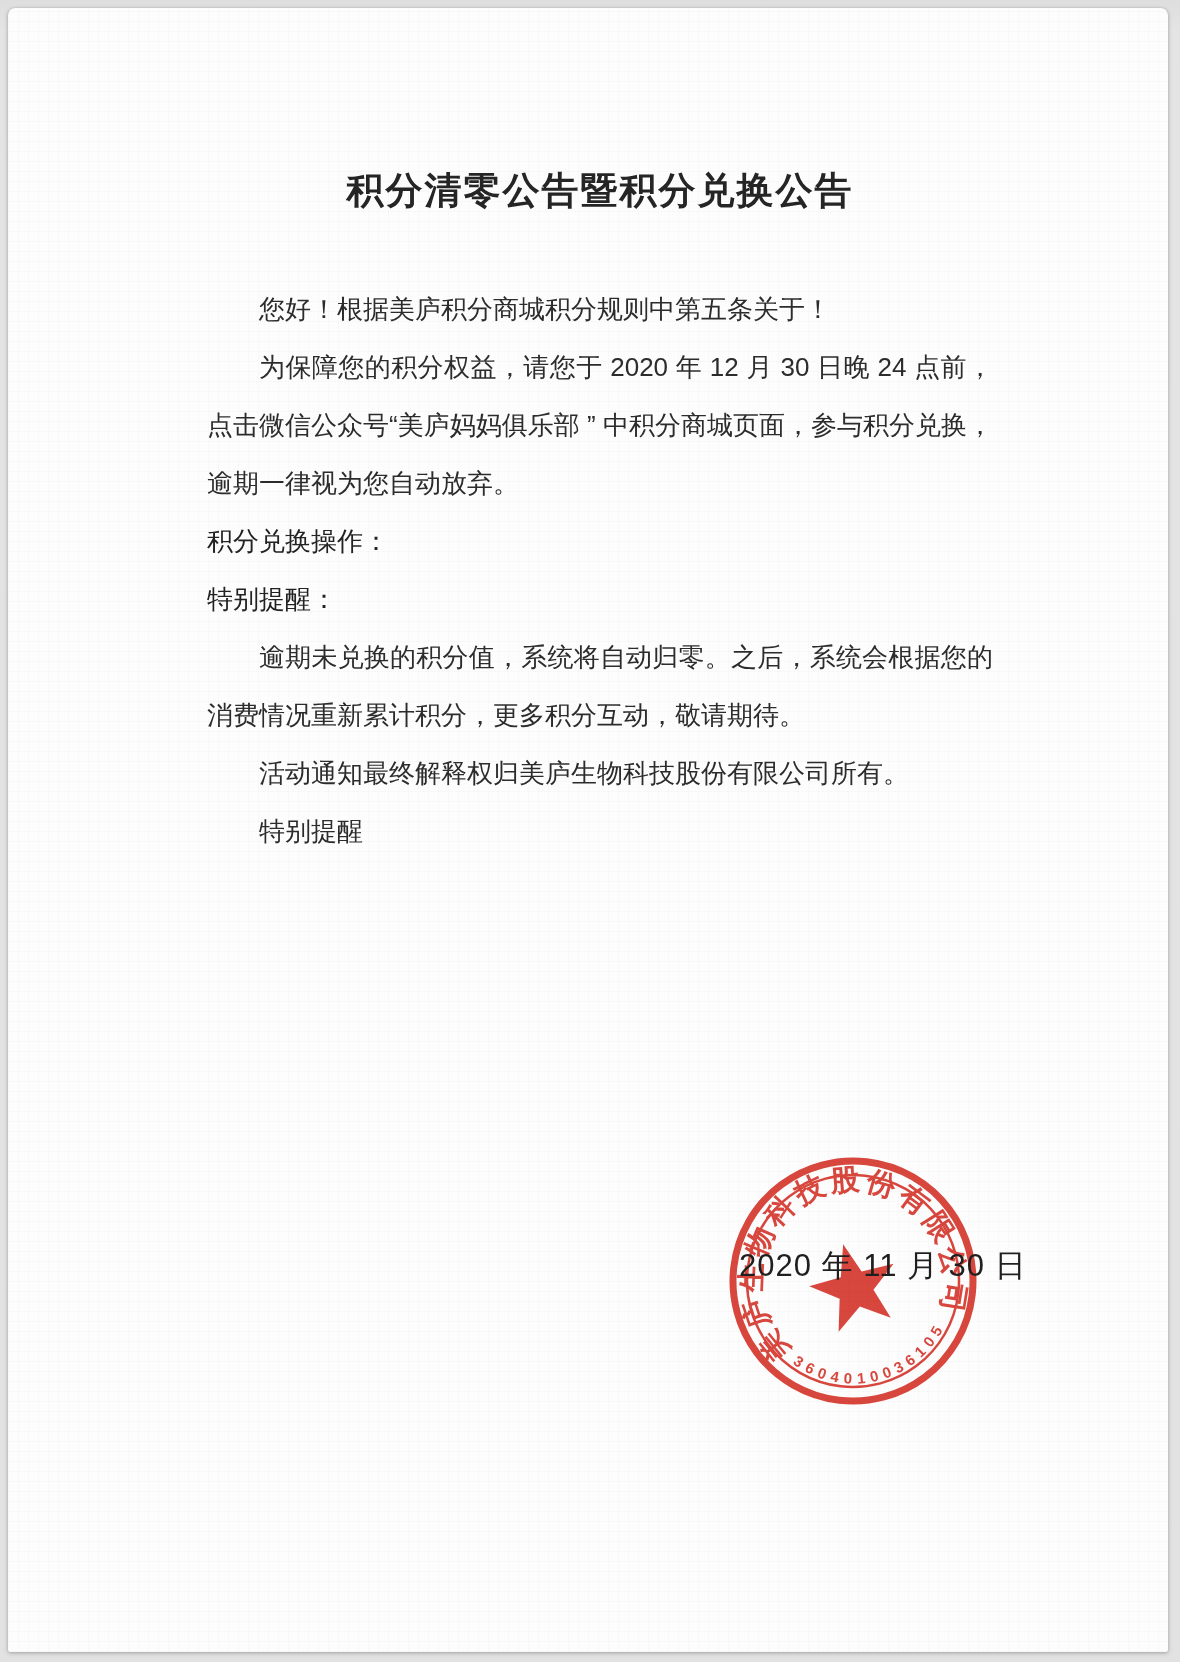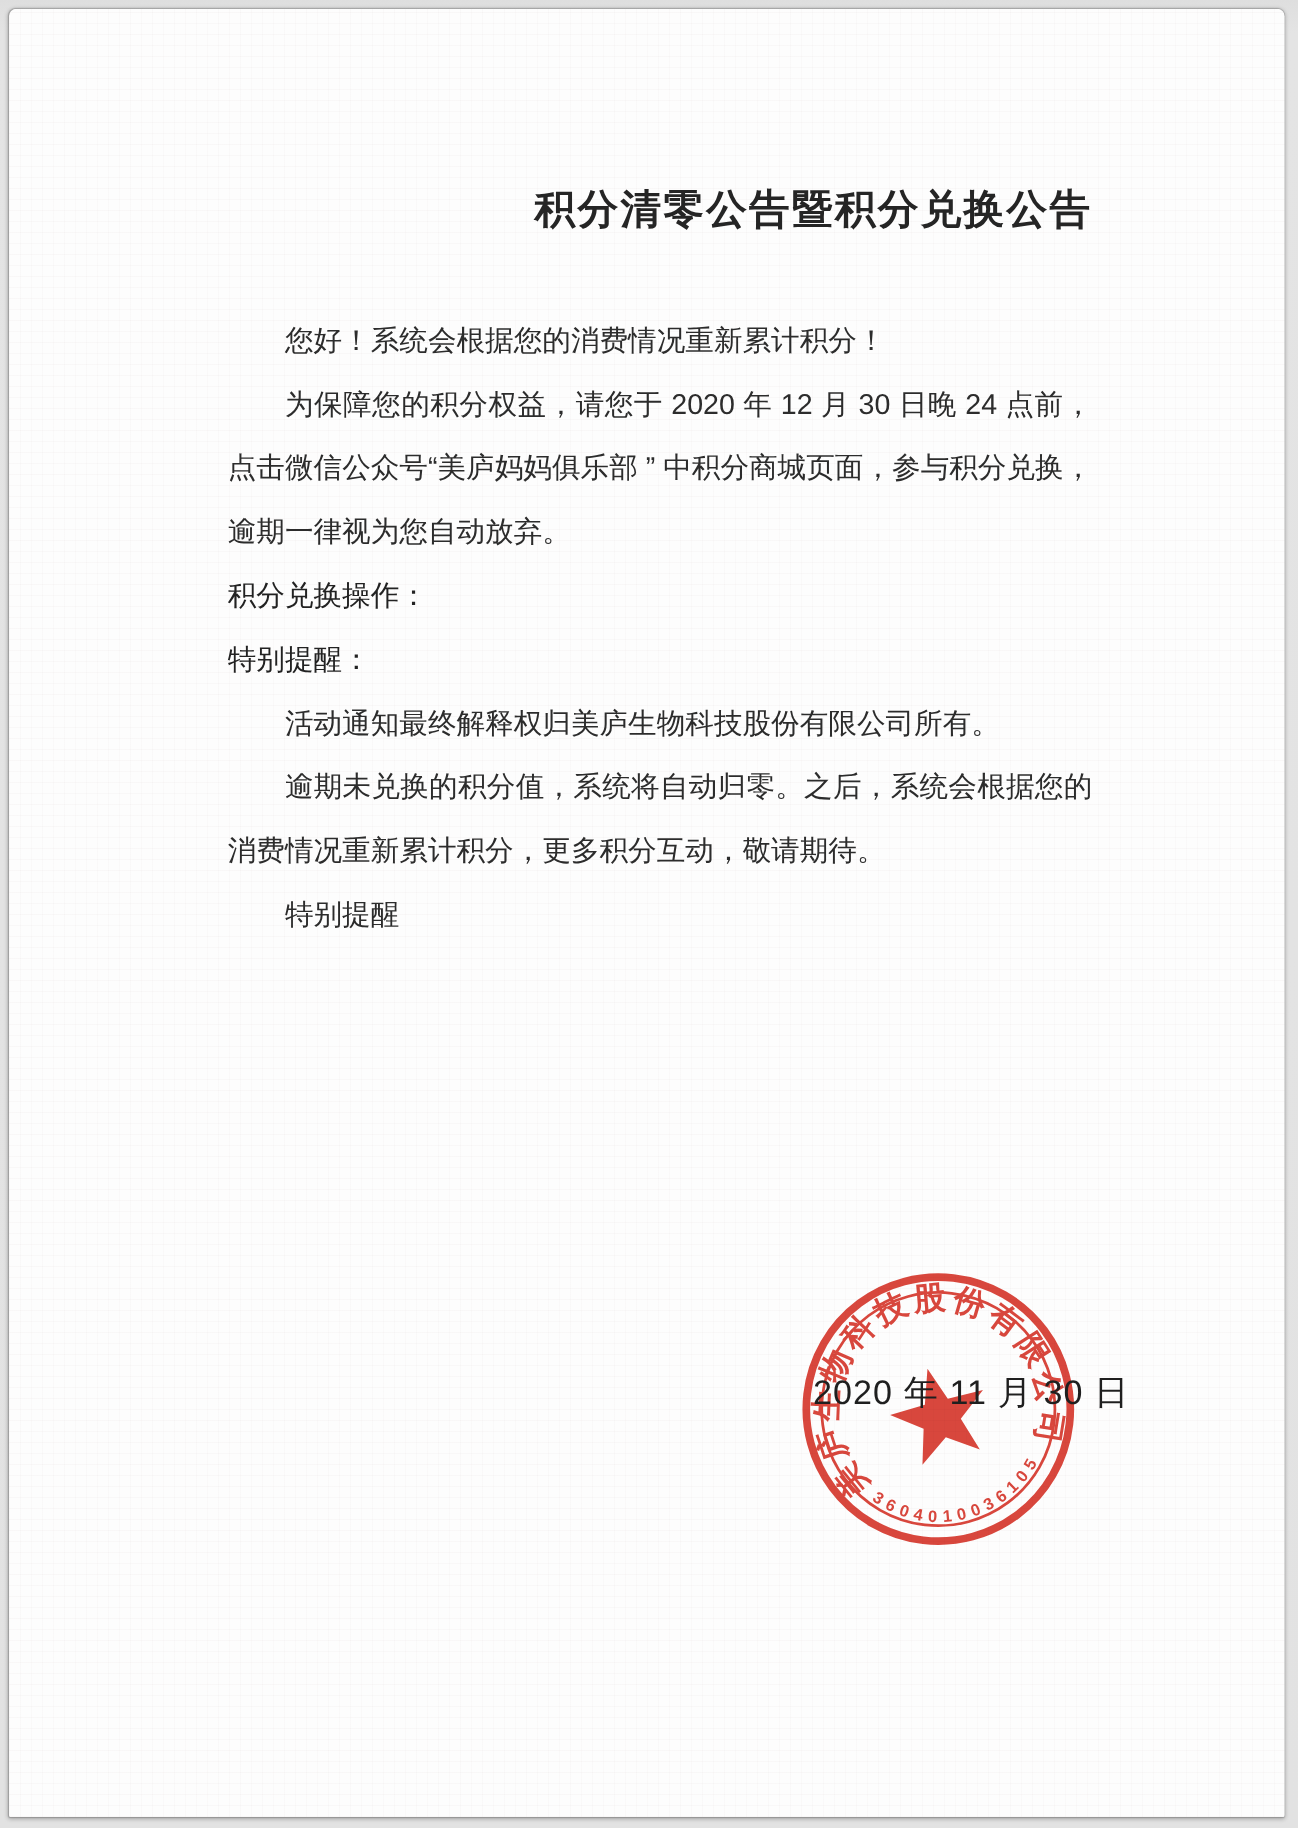--- a/index.html
+++ b/index.html
@@ -24,21 +24,21 @@
     background-color: #fdfdfd;
     background-image:
       repeating-linear-gradient(0deg, rgba(160,130,130,0.045) 0 1px, rgba(0,0,0,0) 1px 10px),
       repeating-linear-gradient(90deg, rgba(160,130,130,0.035) 0 1px, rgba(0,0,0,0) 1px 10px);
     border-radius: 7px 7px 2px 2px;
     box-shadow: 0 1px 4px rgba(0,0,0,0.28), 0 0 1px rgba(0,0,0,0.2);
   }
   .doc-title {
     margin: 160px 0 0 0;
     padding: 0 175px 0 199px;
-    text-align: right;
+    text-align: center;
     font-size: 37px;
     line-height: 46px;
     font-weight: bold;
     letter-spacing: 2px;
     color: #252525;
   }
   .doc-body {
     margin-top: 66px;
     padding: 0 175px 0 199px;
     font-size: 26px;
@@ -83,26 +83,26 @@
 </style>
 </head>
 <body>
 
 <div class="viewport">
   <div class="page">
 
     <h1 class="doc-title">积分清零公告暨积分兑换公告</h1>
 
     <div class="doc-body">
-      <p class="indent">您好！系统会根据您的消费情况重新累计积分！</p>
+      <p class="indent">您好！根据美庐积分商城积分规则中第五条关于！</p>
       <p class="indent">为保障您的积分权益，请您于 2020 年 12 月 30 日晚 24 点前，点击微信公众号“美庐妈妈俱乐部 ” 中积分商城页面，参与积分兑换，逾期一律视为您自动放弃。</p>
       <p class="heading">积分兑换操作：</p>
       <p class="heading">特别提醒：</p>
+      <p class="indent">逾期未兑换的积分值，系统将自动归零。之后，系统会根据您的消费情况重新累计积分，更多积分互动，敬请期待。</p>
       <p class="indent">活动通知最终解释权归美庐生物科技股份有限公司所有。</p>
-      <p class="indent">逾期未兑换的积分值，系统将自动归零。之后，系统会根据您的消费情况重新累计积分，更多积分互动，敬请期待。</p>
       <p class="indent">特别提醒</p>
     </div>
 
     <div class="stamp">
       <svg viewBox="-133 -133 266 266" xmlns="http://www.w3.org/2000/svg">
         <defs>
           <path id="arcTop" d="M -77,51 A 92,92 0 1 1 77,51" fill="none"></path>
           <path id="arcBottom" d="M -80,64 A 102,102 0 0 0 80,64" fill="none"></path>
         </defs>
         <g transform="rotate(-15)">

